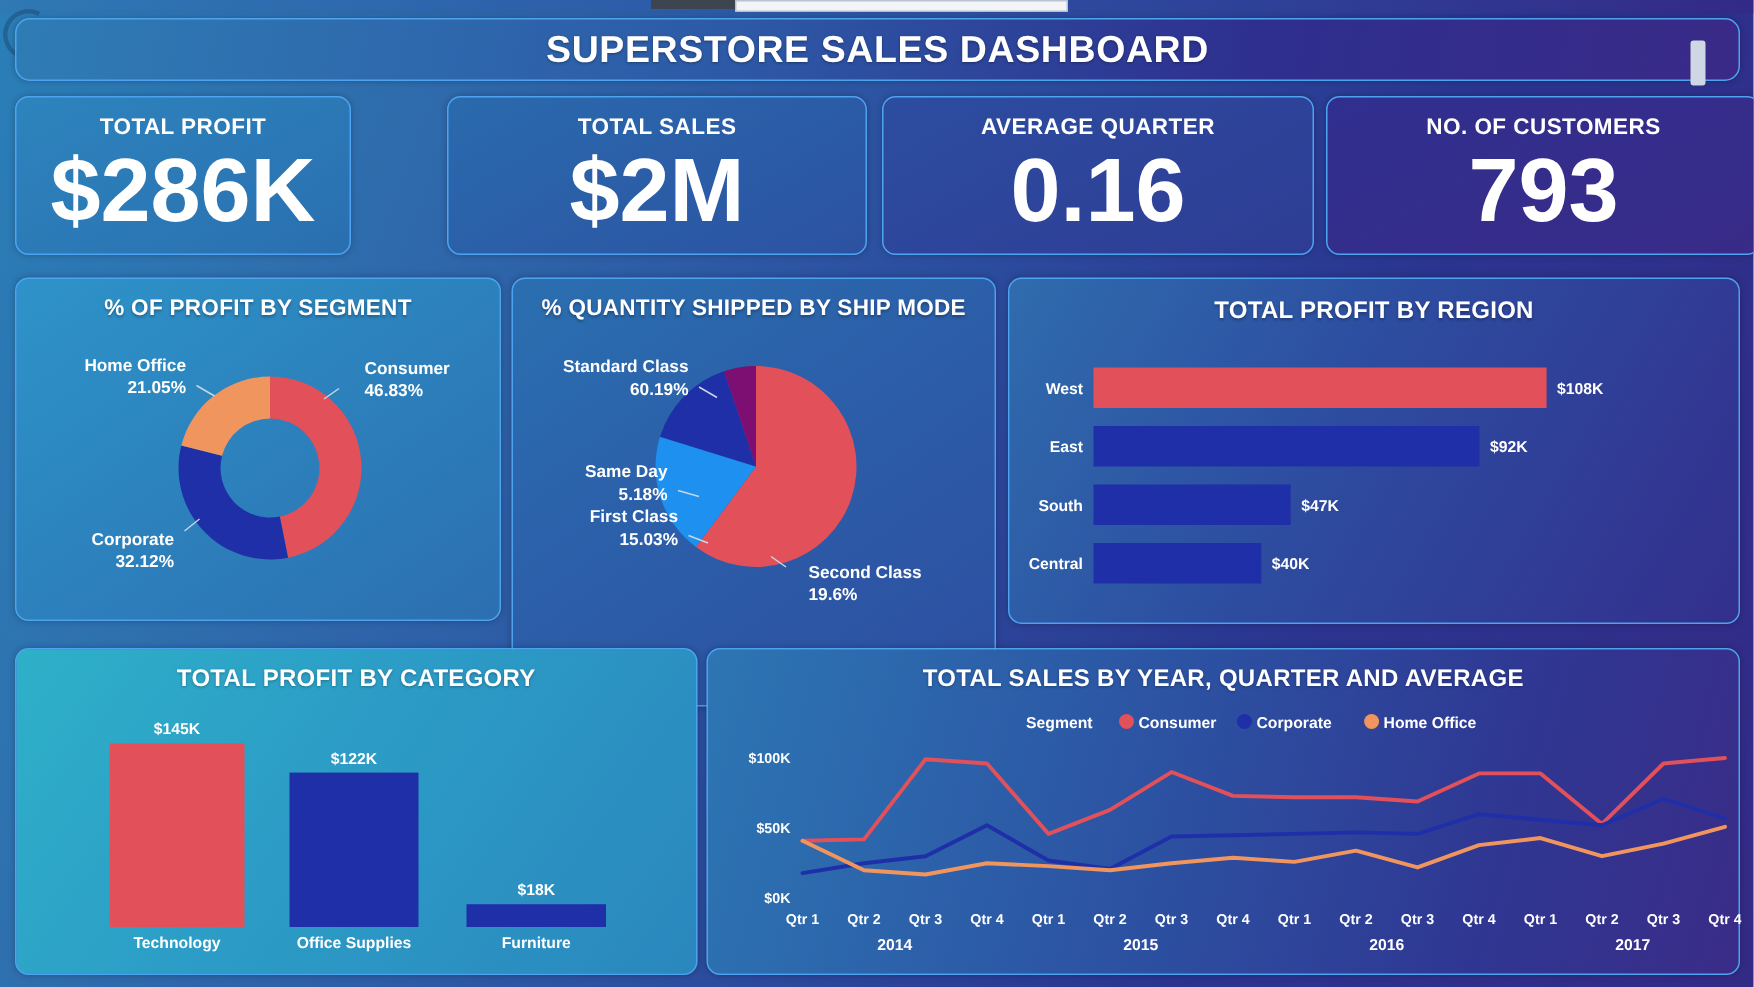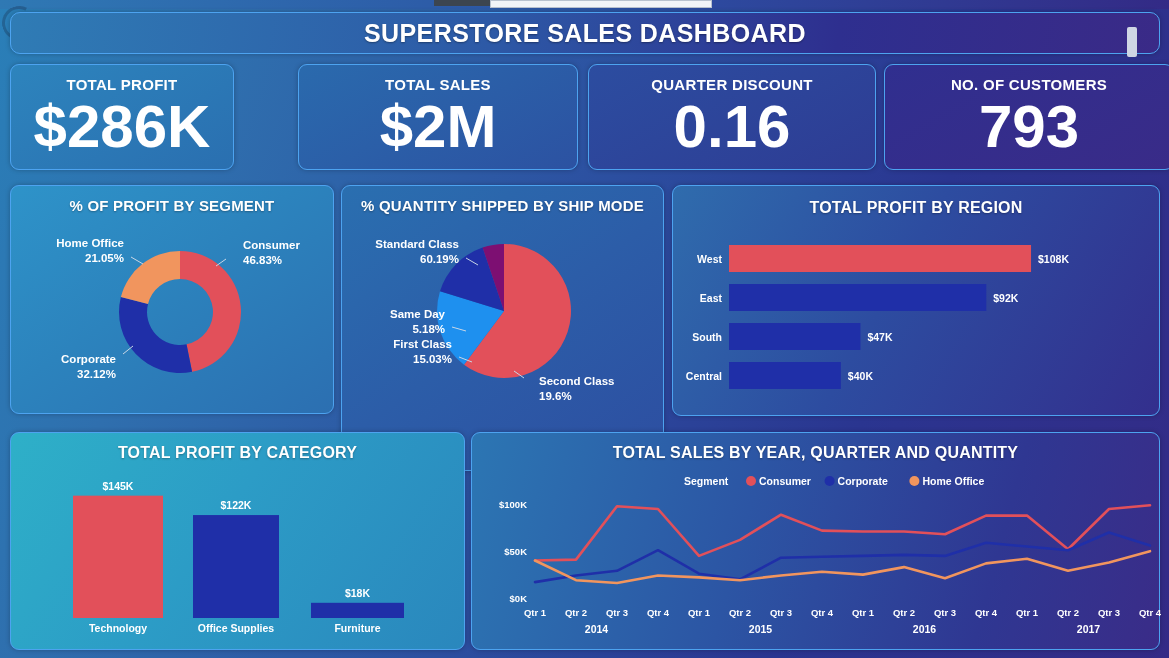--- a/index.html
+++ b/index.html
@@ -141,21 +141,21 @@
 
 <div class="card kpi" id="kpi-total-profit">
   <div class="kpi-label">TOTAL PROFIT</div>
   <div class="kpi-value">$286K</div>
 </div>
 <div class="card kpi" id="kpi-total-sales">
   <div class="kpi-label">TOTAL SALES</div>
   <div class="kpi-value">$2M</div>
 </div>
 <div class="card kpi" id="kpi-avg-discount">
-  <div class="kpi-label">QUARTER DISCOUNT</div>
+  <div class="kpi-label">AVERAGE QUARTER</div>
   <div class="kpi-value">0.16</div>
 </div>
 <div class="card kpi" id="kpi-no-customers">
   <div class="kpi-label">NO. OF CUSTOMERS</div>
   <div class="kpi-value">793</div>
 </div>
 
 <div class="card" id="card-segment">
   <div class="card-title">% OF PROFIT BY SEGMENT</div>
   <svg class="chart-svg" id="svg-segment" width="324" height="229">
@@ -223,21 +223,21 @@
       <rect x="182" y="82.0625" width="86" height="102.9375" fill="#1f2fa8"></rect>
       <text x="225" y="76.0625" class="bar-val-label" text-anchor="middle">$122K</text>
       <text x="225" y="199" class="bar-cat-label" text-anchor="middle">Office Supplies</text>
       <rect x="300" y="169.8125" width="93" height="15.1875" fill="#1f2fa8"></rect>
       <text x="346.5" y="163.8125" class="bar-val-label" text-anchor="middle">$18K</text>
       <text x="346.5" y="199" class="bar-cat-label" text-anchor="middle">Furniture</text>
     </svg>
 </div>
 
 <div class="card" id="card-trend">
-  <div class="card-title">TOTAL SALES BY YEAR, QUARTER AND QUANTITY</div>
+  <div class="card-title">TOTAL SALES BY YEAR, QUARTER AND AVERAGE</div>
   <svg class="chart-svg" id="svg-trend" width="689" height="218">
       <g>
         <text x="212" y="52" class="legend-text" text-anchor="start">Segment</text>
         <circle cx="279" cy="48" r="5" fill="#e2505a"></circle>
         <text x="287" y="52" class="legend-text" text-anchor="start">Consumer</text>
         <circle cx="357.6" cy="48" r="5" fill="#1f2fa8"></circle>
         <text x="365.6" y="52" class="legend-text" text-anchor="start">Corporate</text>
         <circle cx="442.40000000000003" cy="48" r="5" fill="#f1955e"></circle>
         <text x="450.40000000000003" y="52" class="legend-text" text-anchor="start">Home Office</text>
       </g>

